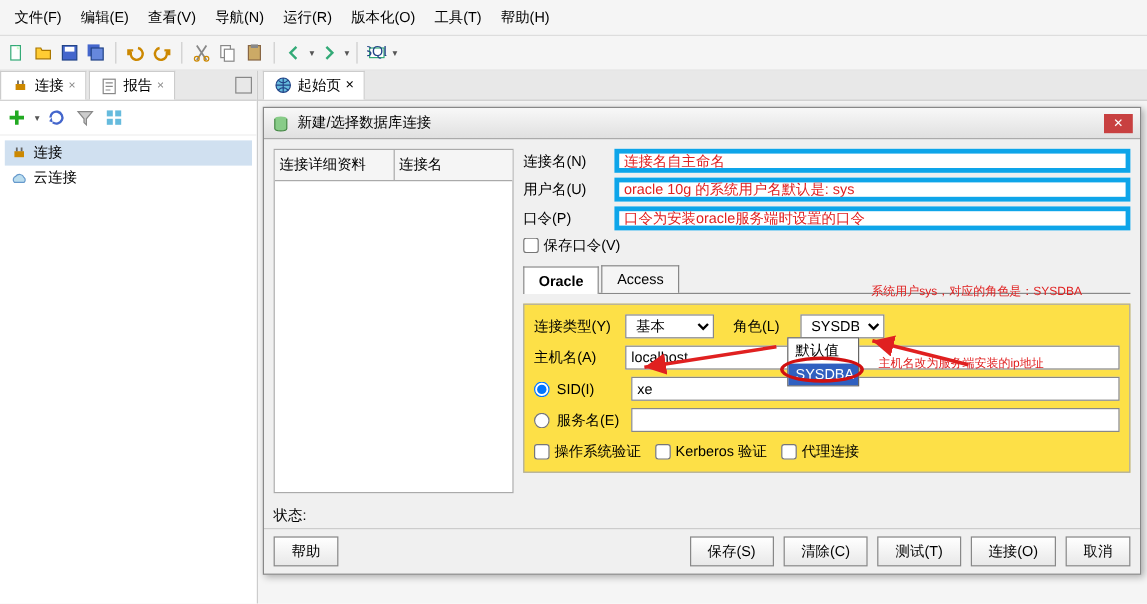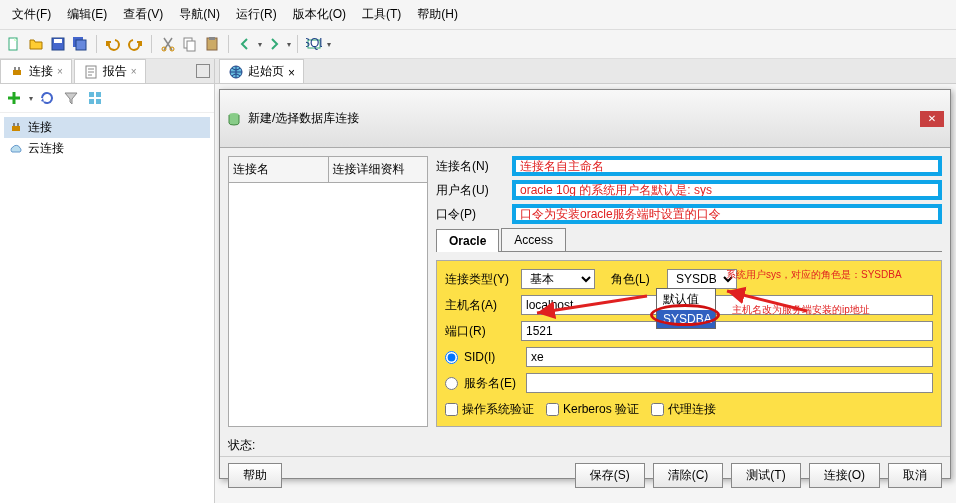--- a/index.html
+++ b/index.html
@@ -21,24 +21,24 @@
 .side-tabs .spacer { flex: 1; }
 .side-tabs .sq { width: 14px; height: 14px; border: 1px solid #888; margin-right: 4px; cursor: pointer; }
 
 .side-toolbar { display: flex; align-items: center; padding: 4px; gap: 4px; border-bottom: 1px solid #eee; }
 .side-tree { padding: 4px; }
 .tree-item { display: flex; align-items: center; gap: 4px; padding: 2px 4px; cursor: pointer; }
 .tree-item.selected { background: #d0e0f0; }
 
 .content { flex: 1; display: flex; flex-direction: column; background: #f5f5f5; position: relative; }
 .content-tabs { display: flex; background: #e8e8e8; border-bottom: 1px solid #ccc; padding-left: 4px; }
-.content-tab { padding: 3px 8px; background: #fff; border: 1px solid #ccc; border-bottom: none; display: flex; align-items: flex-end; gap: 4px; }
+.content-tab { padding: 3px 8px; background: #fff; border: 1px solid #ccc; border-bottom: none; display: flex; align-items: flex-start; gap: 4px; }
 
 .dialog { position: absolute; left: 4px; top: 30px; width: 732px; height: 390px; background: #f0f0f0; border: 1px solid #888; box-shadow: 2px 2px 6px rgba(0,0,0,0.3); display: flex; flex-direction: column; }
-.dialog-title { background: linear-gradient(#f8f8f8, #e0e0e0); padding: 20px 6px; display: flex; align-items: center; gap: 6px; border-bottom: 1px solid #aaa; }
+.dialog-title { background: linear-gradient(#f8f8f8, #e0e0e0); padding: 4px 6px; display: flex; align-items: center; gap: 6px; border-bottom: 1px solid #aaa; }
 .dialog-title .txt { flex: 1; font-weight: normal; }
 .dialog-close { width: 24px; height: 16px; background: #c84040; color: #fff; display: flex; align-items: center; justify-content: center; cursor: pointer; font-size: 10px; }
 
 .dialog-body { flex: 1; display: flex; padding: 8px; gap: 8px; }
 .left-panel { width: 200px; border: 1px solid #aaa; background: #fff; }
 .left-head { display: flex; border-bottom: 1px solid #aaa; background: #f5f5f5; }
 .left-head div { flex: 1; padding: 4px; border-right: 1px solid #aaa; }
 .left-head div:last-child { border-right: none; }
 
 .right-panel { flex: 1; position: relative; }
@@ -254,37 +254,41 @@
             <ellipse cx="8" cy="4" rx="5" ry="2" fill="#8c8"></ellipse>
             <path d="M3 4 V12 A5 2 0 0 0 13 12 V4" fill="#8c8" stroke="#484"></path>
           </svg>
         <span class="txt">新建/选择数据库连接</span>
         <div class="dialog-close">✕</div>
       </div>
 
       <div class="dialog-body">
         <div class="left-panel">
           <div class="left-head">
+            <div>连接详细资料</div>
             <div>连接名</div>
-            <div>连接详细资料</div>
           </div>
         </div>
 
         <div class="right-panel">
           <div class="form-row">
             <label>连接名(N)</label>
             <input type="text" class="red" style="color: rgb(224, 32, 32);" value="连接名自主命名">
           </div>
           <div class="form-row">
             <label>用户名(U)</label>
             <input type="text" style="color: rgb(224, 32, 32);" value="oracle 10g 的系统用户名默认是: sys">
           </div>
           <div class="form-row">
             <label>口令(P)</label>
             <input type="text" style="color: rgb(224, 32, 32);" value="口令为安装oracle服务端时设置的口令">
+          </div>
+          <div class="checkbox-row">
+            <input type="checkbox" style="">
+            <label>保存口令(V)</label>
           </div>
 
           <div class="inner-tabs">
             <div class="inner-tab active">Oracle</div>
             <div class="inner-tab">Access</div>
           </div>
 
           <div class="annotation" style="left:290px; top:112px;">系统用户sys，对应的角色是：SYSDBA</div>
 
           <div class="conn-form">
@@ -297,24 +301,20 @@
 
             <div class="role-dropdown">
               <div>默认值</div>
               <div class="sel">SYSDBA</div>
             </div>
             <div class="role-circle"></div>
 
             <div class="conn-row" style="margin-top:6px;">
               <label>主机名(A)</label>
               <input type="text" class="wide" value="localhost" style="">
-            </div>
-            <div class="conn-row">
-              <label>端口(R)</label>
-              <input type="text" class="wide" value="1521" style="">
             </div>
             <div class="conn-row">
               <input type="radio" name="sidserv" checked="" style="">
               <label style="width:56px;">SID(I)</label>
               <input type="text" class="wide" value="xe" style="">
             </div>
             <div class="conn-row">
               <input type="radio" name="sidserv" style="">
               <label style="width:56px;">服务名(E)</label>
               <input type="text" class="wide" style="">

